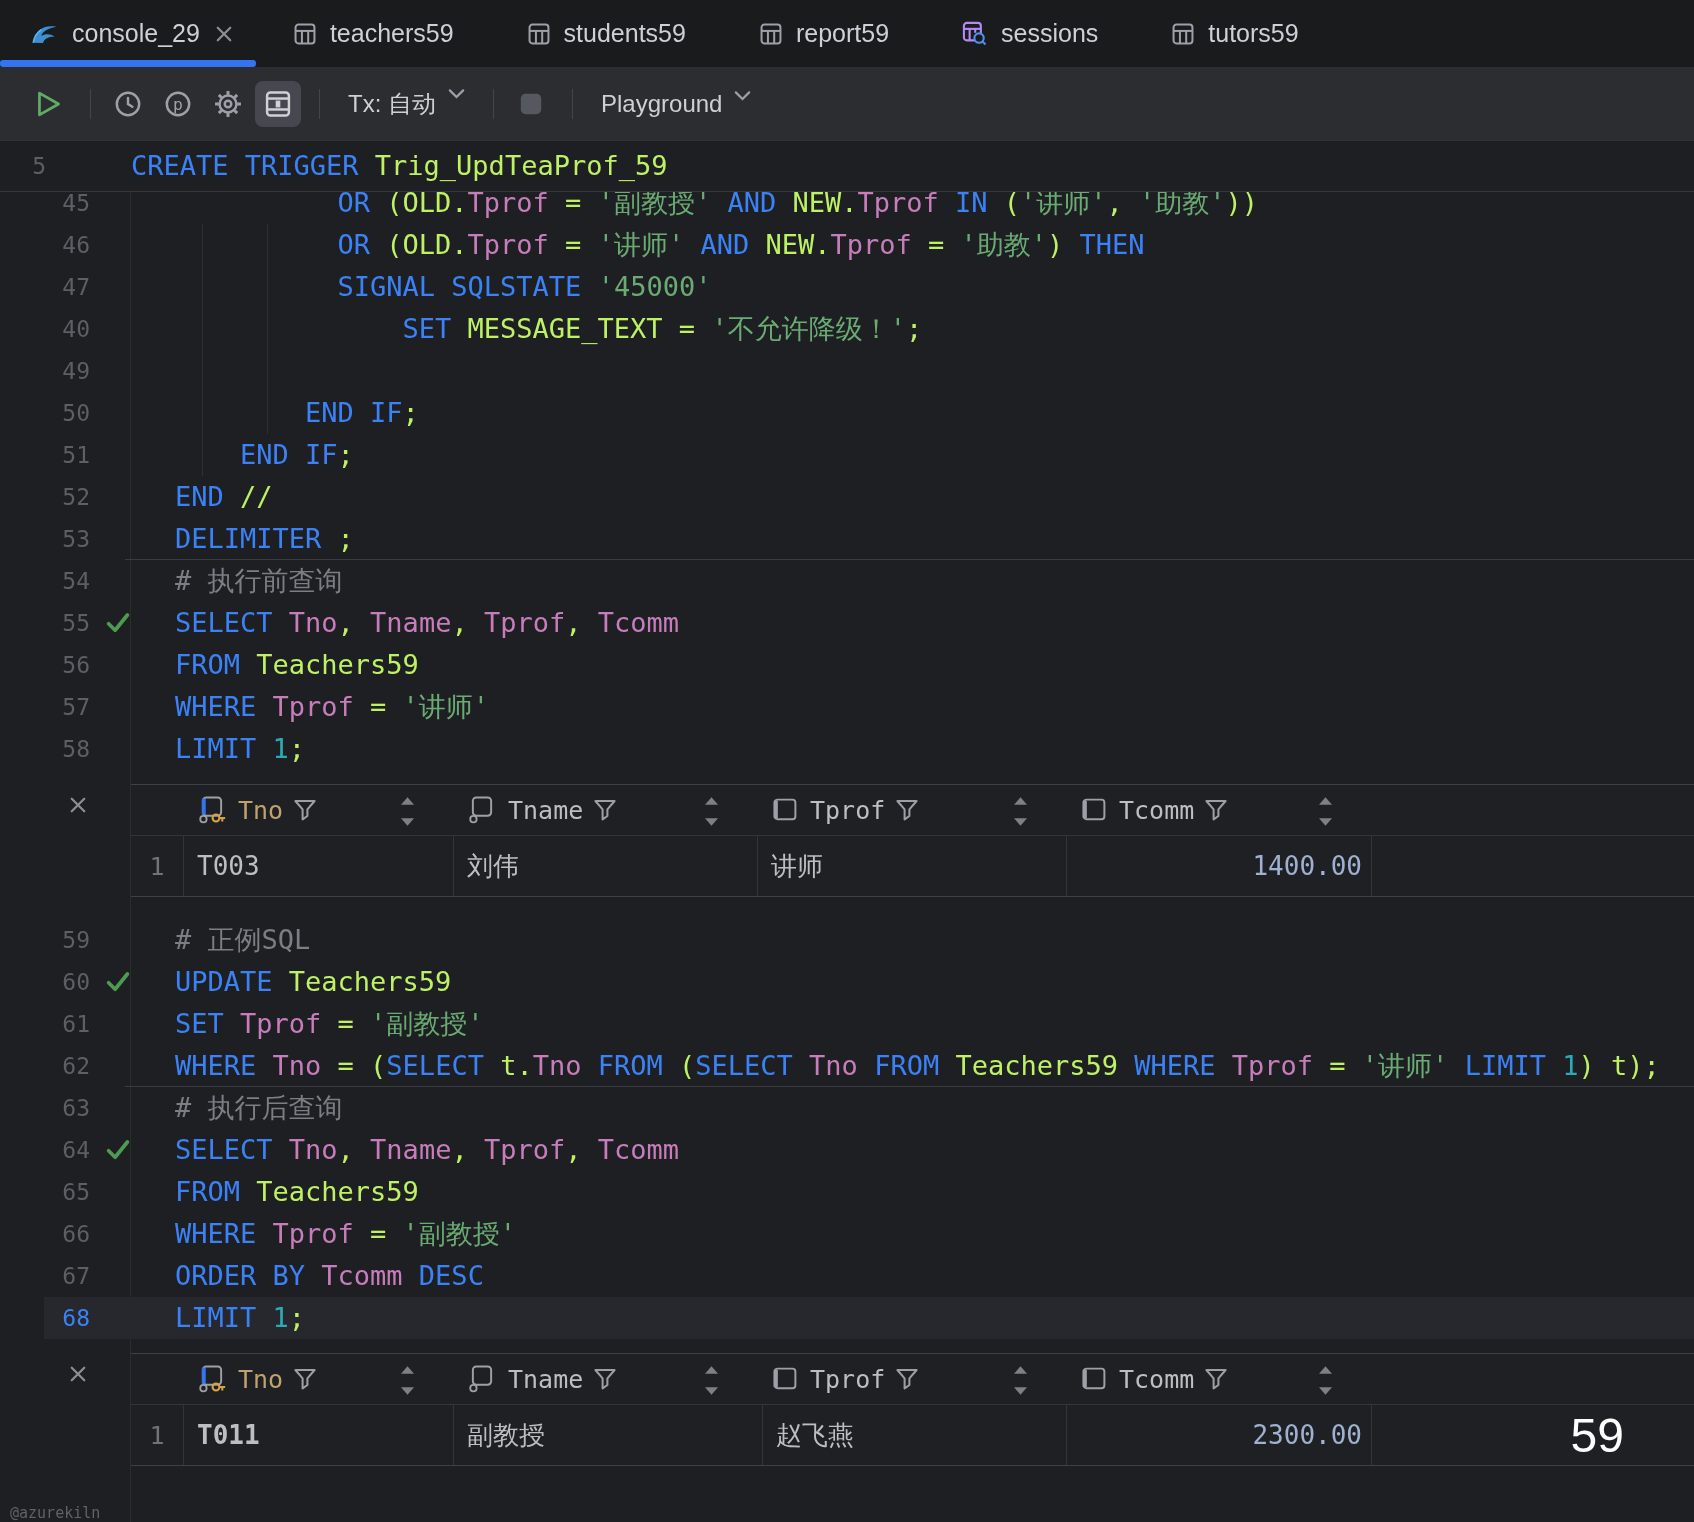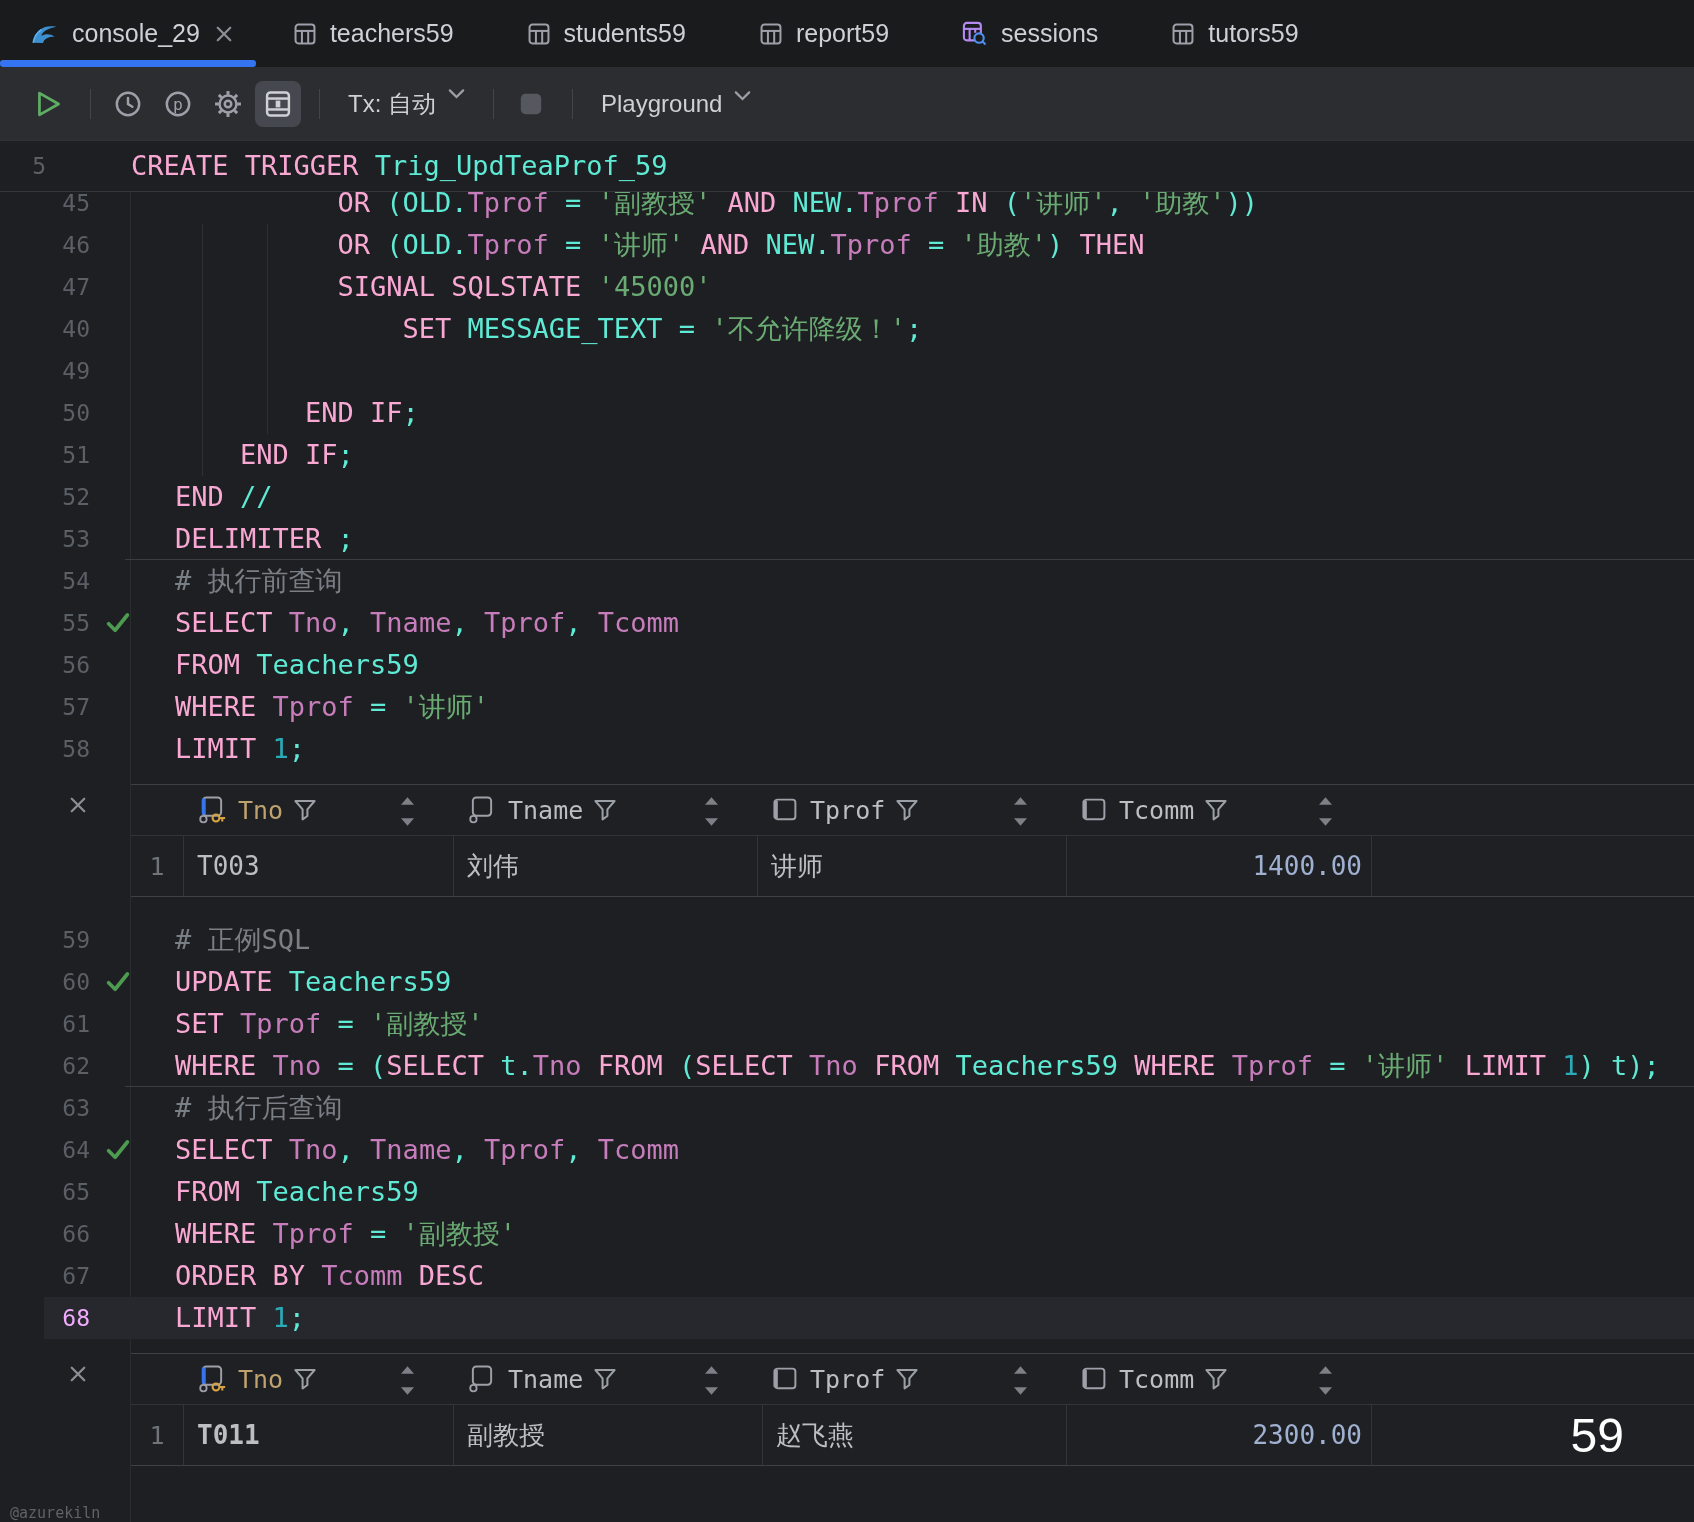--- a/index.html
+++ b/index.html
@@ -28,24 +28,24 @@
   .iguide{position:absolute;width:1px;background:#2e3035;z-index:0;}
 
   #sticky{position:absolute;top:0;left:0;right:0;height:50px;background:#1e1f22;z-index:5;
           border-bottom:1px solid #35373c;display:flex;align-items:center;}
   #editor-body{position:relative;z-index:1;padding-top:41px;}
 
   .crow{display:flex;height:42px;align-items:center;margin-left:44px;}
   .crow.current{background:#26282e;}
   .gut{width:131px;flex:none;display:flex;align-items:center;}
   .lnum{width:46px;text-align:right;font-family:"DejaVu Sans Mono",monospace;font-size:23px;color:#5b5f66;flex:none;}
-  .crow.current .lnum,#sticky .lnum.cur{color:#f0abfc;}
+  .crow.current .lnum,#sticky .lnum.cur{color:#3b82f6;}
   .gicon{width:40px;flex:none;display:flex;justify-content:center;align-items:center;margin-left:8px;}
   pre.code{margin:0;font-family:"DejaVu Sans Mono",monospace;font-size:27px;line-height:42px;color:#bcbec4;white-space:pre;}
-  .kw{color:#f9a8d4}.fld{color:#c77dbb}.str{color:#6aab73}.num{color:#2aacb8}.cmt{color:#7a7e85}.pl{color:#5eead4}
+  .kw{color:#3b82f6}.fld{color:#c77dbb}.str{color:#6aab73}.num{color:#2aacb8}.cmt{color:#7a7e85}.pl{color:#bef264}
 
   .stmt-sep{height:1px;margin:-1px 0 0 125px;background:#3a3c41;}
 
   
   .result-wrap{position:relative;margin:14px 0 22px 131px;}
   .close-x{position:absolute;left:-68px;top:6px;width:30px;height:30px;display:flex;align-items:center;justify-content:center;cursor:pointer;}
   .rgrid{border-top:1px solid #3e4045;border-bottom:1px solid #3e4045;background:#1f2023;}
   .ghead{display:flex;height:50px;border-bottom:1px solid #313439;}
   .grow{display:flex;height:60px;}
   .gc{flex:none;box-sizing:border-box;display:flex;align-items:center;overflow:hidden;}

